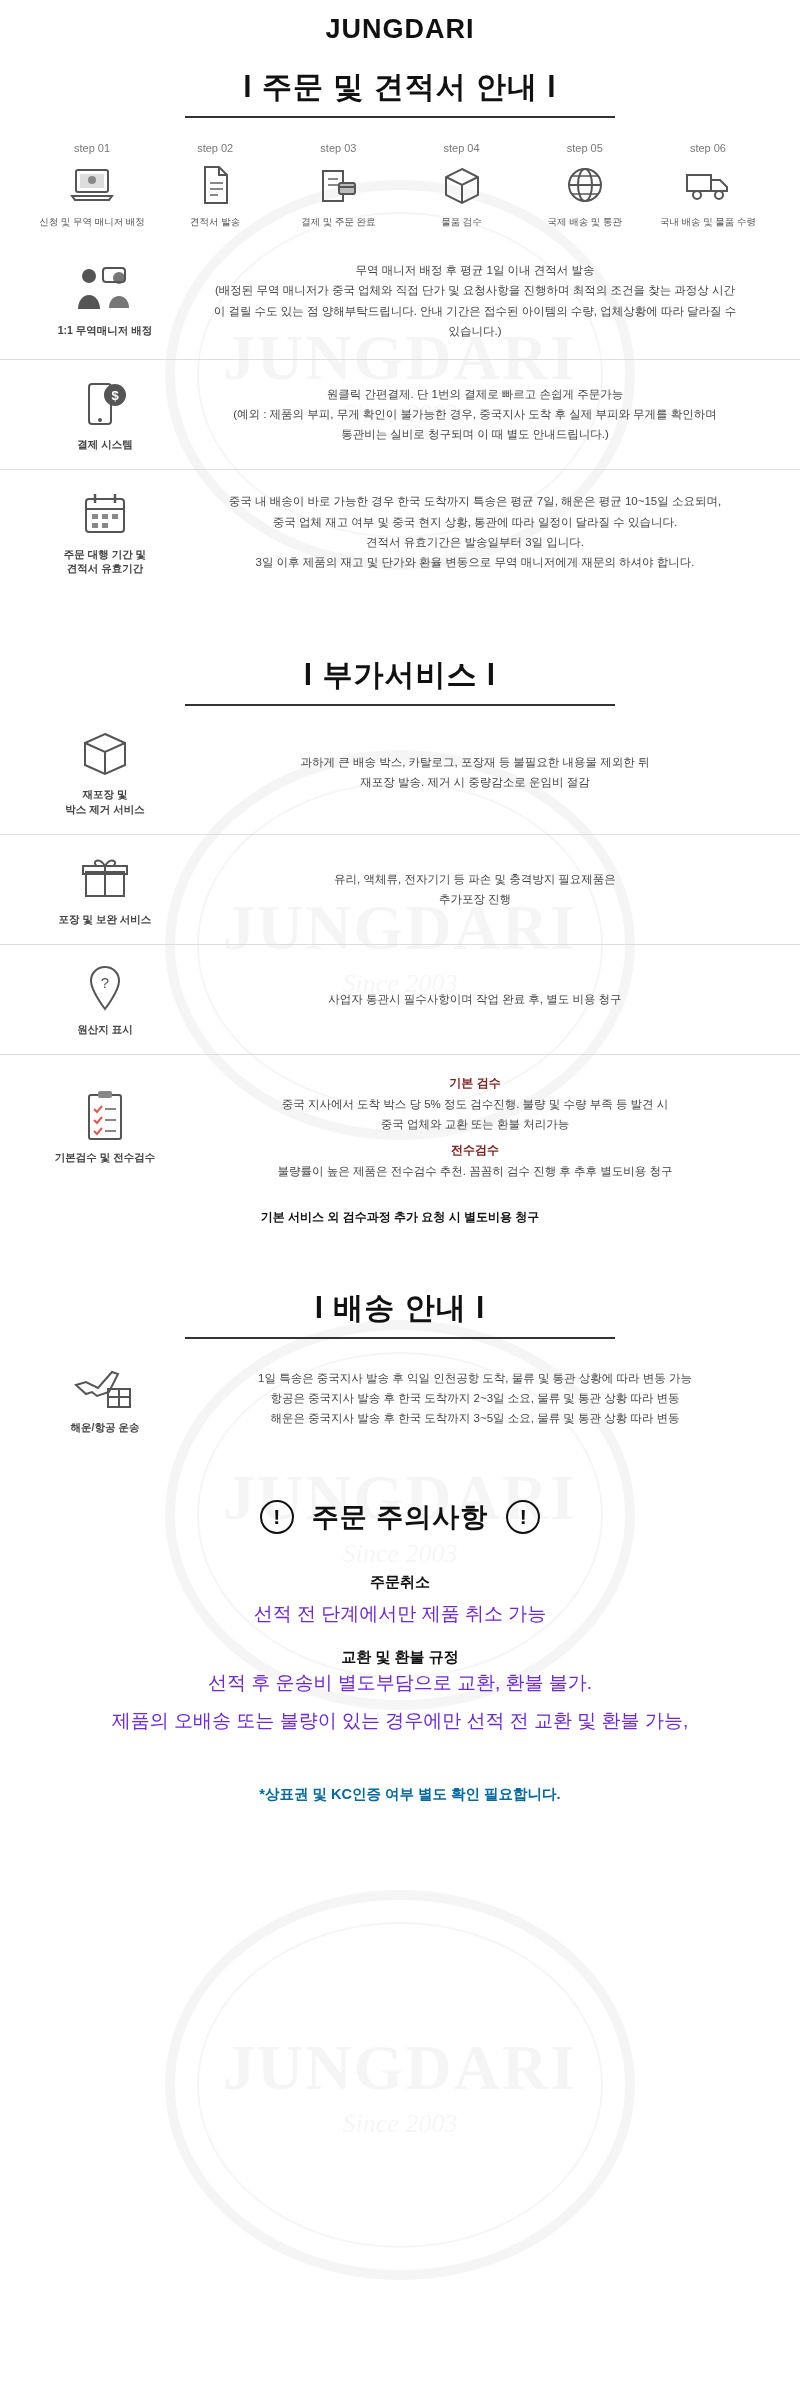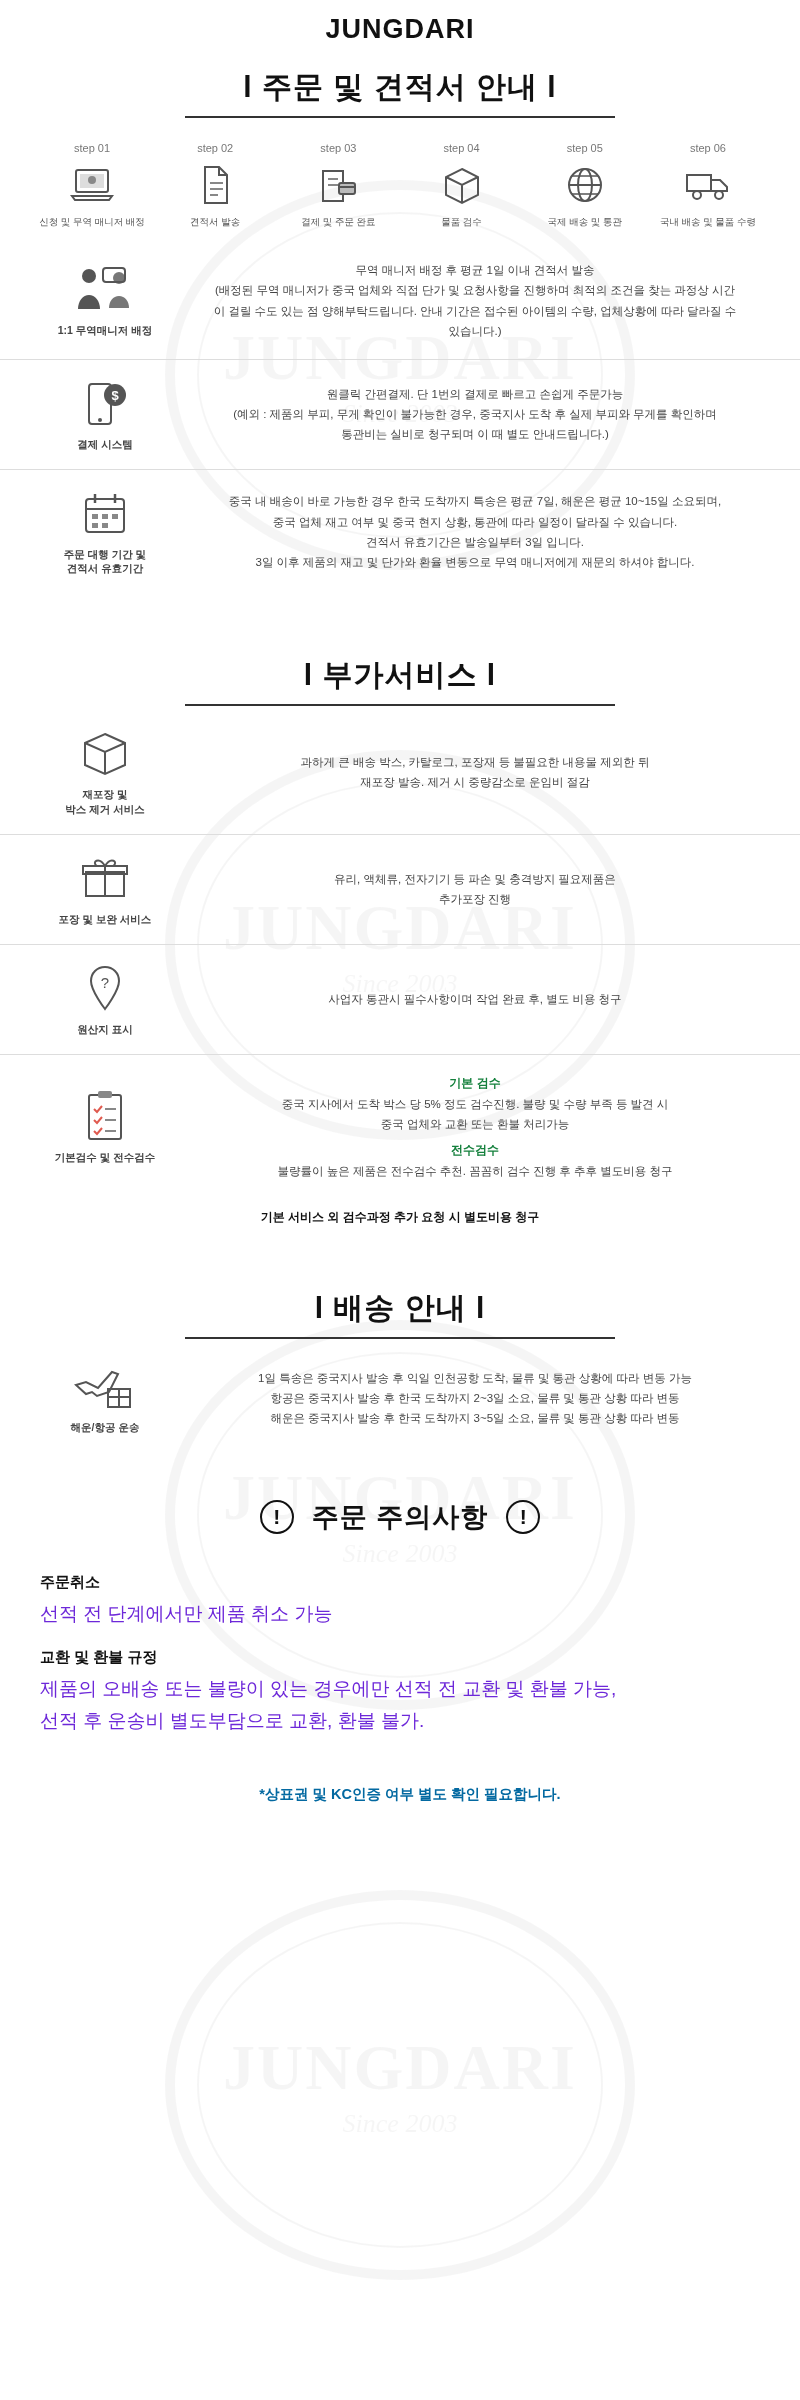--- a/index.html
+++ b/index.html
@@ -151,21 +151,21 @@
     flex: 1;
     text-align: center;
     font-size: 11.5px;
     line-height: 1.75;
     color: #444;
     padding: 0 6px;
   }
 
   .subblock { margin-bottom: 6px; }
   .subblock:last-child { margin-bottom: 0; }
-  .sub-head { font-weight: bold; color: #15803d; font-size: 12px; }
+  .sub-head { font-weight: bold; color: #7f1d1d; font-size: 12px; }
 
   .note-center {
     text-align: center;
     font-size: 12px;
     font-weight: bold;
     color: #111;
     margin-top: 10px;
   }
 
   
@@ -184,21 +184,21 @@
   }
   .bang {
     width: 34px; height: 34px;
     border: 2.5px solid #111;
     border-radius: 50%;
     display: flex; align-items: center; justify-content: center;
     font-size: 21px; font-weight: bold; color: #111;
     line-height: 1;
   }
   .warn-body {
-    text-align: left;
+    text-align: center;
     padding: 12px 40px 0;
   }
   .warn-h {
     font-size: 15px;
     font-weight: bold;
     color: #111;
     margin-top: 18px;
   }
   .warn-p {
     font-size: 19px;
@@ -522,19 +522,19 @@
     <div class="bang">!</div>
     <div class="txt">주문 주의사항</div>
     <div class="bang">!</div>
   </div>
 
   <div class="warn-body">
     <div class="warn-h">주문취소</div>
     <div class="warn-p">선적 전 단계에서만 제품 취소 가능</div>
 
     <div class="warn-h">교환 및 환불 규정</div>
+    <div class="warn-p" style="margin-top:0;">선적 후 운송비 별도부담으로 교환, 환불 불가.</div>
     <div class="warn-p">제품의 오배송 또는 불량이 있는 경우에만 선적 전 교환 및 환불 가능,</div>
-    <div class="warn-p" style="margin-top:0;">선적 후 운송비 별도부담으로 교환, 환불 불가.</div>
   </div>
 
   <div class="warn-final" style="color: #0369a1; padding-left: 20px;">*상표권 및 KC인증 여부 별도 확인 필요합니다.</div>
 
 </div>
 
 </body></html>

